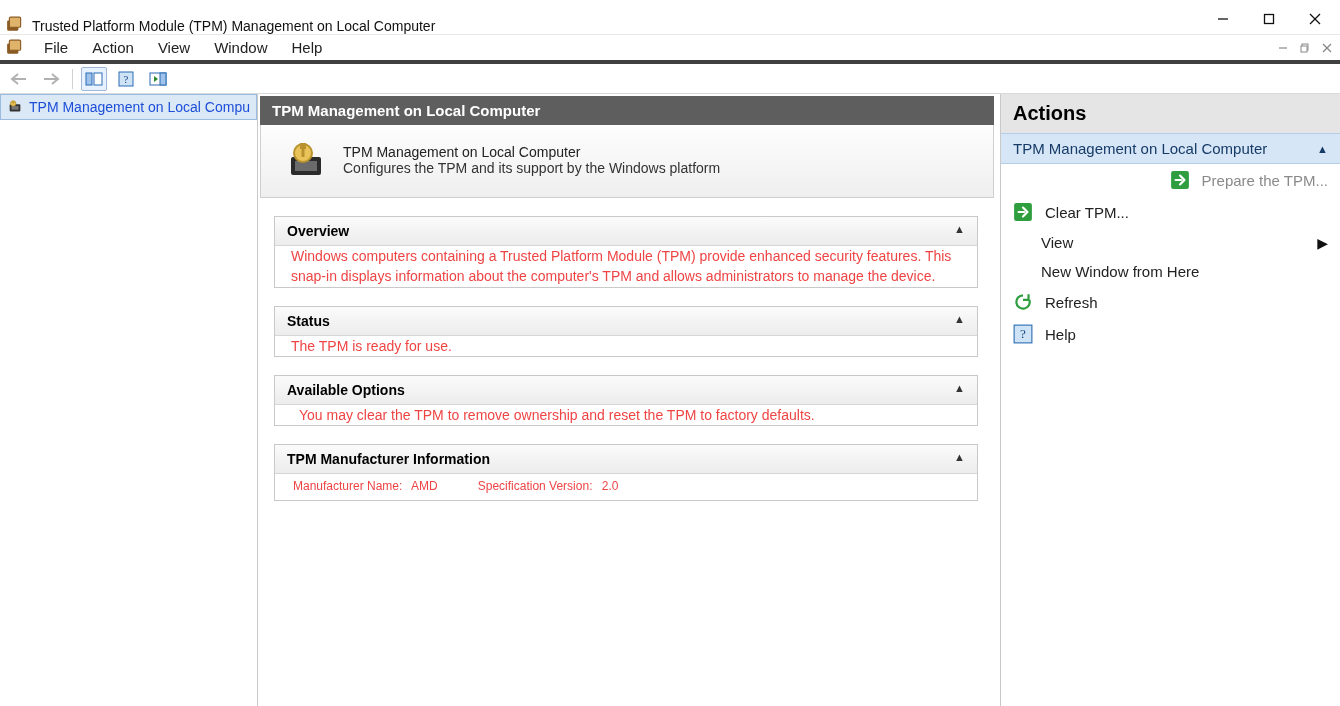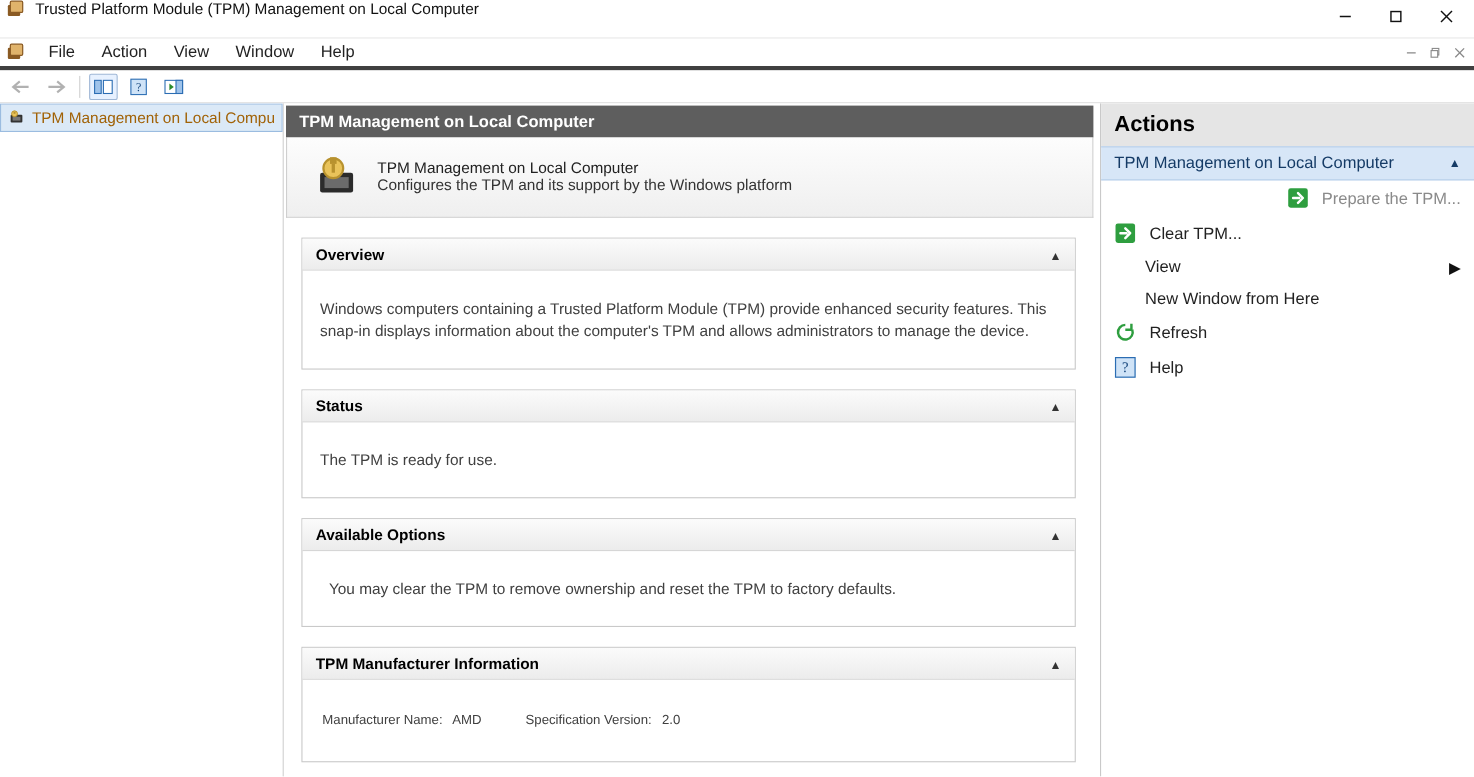--- a/index.html
+++ b/index.html
@@ -12,21 +12,21 @@
     width: 1340px;
     height: 706px;
     overflow: hidden;
     display: flex;
     flex-direction: column;
   }
 
   
   .titlebar {
     display: flex;
-    align-items: flex-start;
+    align-items: flex-end;
     height: 34px;
     padding: 0 2px 0 6px;
     background: #fff;
   }
   .titlebar .app-icon {
     width: 18px; height: 18px; margin-right: 8px;
     display: flex; align-items: center; justify-content: center;
   }
   .titlebar .title {
     flex: 1;
@@ -106,21 +106,21 @@
     background: #fff;
     overflow: hidden;
   }
   .tree-row {
     display: flex; align-items: center;
     height: 26px;
     padding: 0 6px;
     background: #dbe9f7;
     border: 1px solid #9bbce0;
     font-size: 14px;
-    color: #a16207;
+    color: #1d4ed8;
     white-space: nowrap;
     overflow: hidden;
   }
   .tree-row .node-icon {
     width: 18px; height: 18px; margin-right: 6px;
     display:flex;align-items:center;justify-content:center;
   }
 
   .pane-center {
     flex: 1;
@@ -149,36 +149,36 @@
   .chip-icon { width: 42px; height: 42px; display:flex;align-items:center;justify-content:center; }
   .banner-text .line1 { font-size: 14px; color:#222; }
   .banner-text .line2 { font-size: 14px; color:#333; }
 
   .group {
     margin: 0 16px 18px 16px;
     border: 1px solid #c9c9c9;
     background: #fff;
   }
   .group-header {
-    display: flex; align-items: flex-end;
+    display: flex; align-items: flex-start;
     padding: 6px 12px;
     font-weight: 700;
     font-size: 14px;
     background: linear-gradient(#fbfbfb,#ececec);
     border-bottom: 1px solid #d6d6d6;
   }
   .group-header .collapse {
     margin-left: auto;
     font-size: 11px;
     color:#333;
   }
   .group-body {
-    padding: 24px 16px;
+    padding: 0 16px;
     font-size: 14px;
-    color: #404040;
+    color: #ef4444;
     line-height: 1.45;
   }
   .mfr-row {
     display: flex;
     gap: 40px;
     font-size: 12px;
     padding: 4px 2px;
   }
   .mfr-row .pair { white-space: nowrap; }
   .mfr-row .pair .label { margin-right: 6px; }

